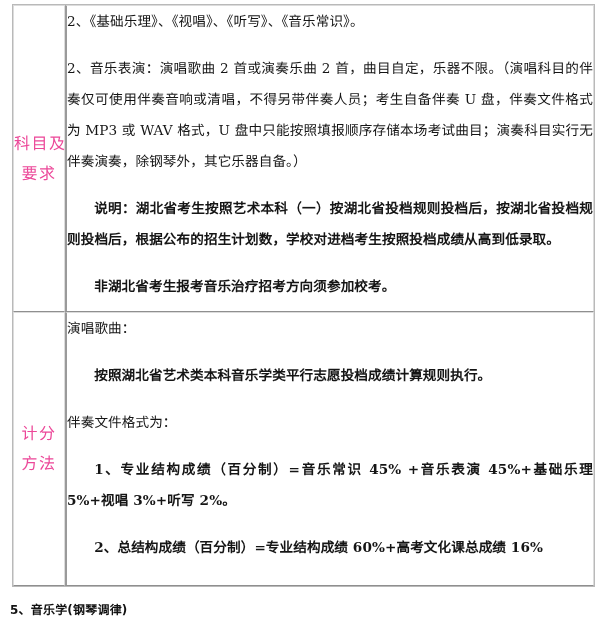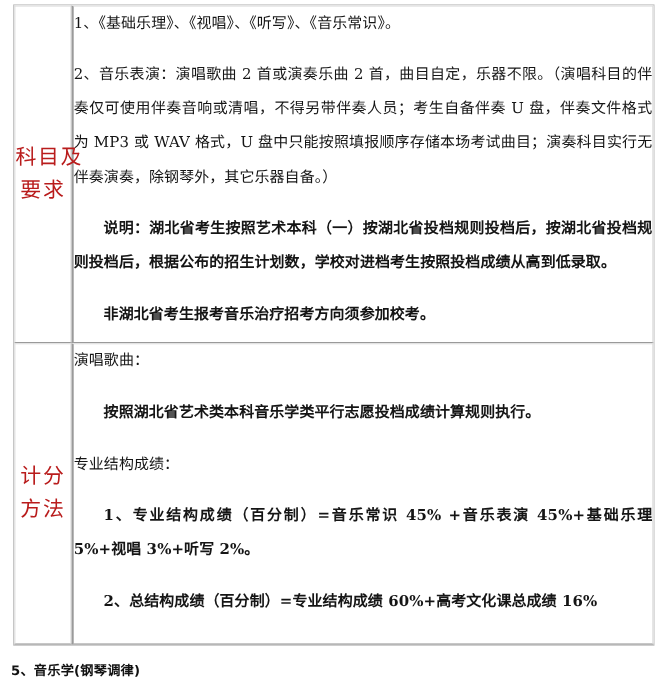--- a/index.html
+++ b/index.html
@@ -53,24 +53,24 @@
   
   col.label-col { width: 52px; }
   col.body-col  { width: 529px; }
 
   .label-cell {
     text-align: center;
     vertical-align: middle;
   }
   .label-stack {
     display: block;
-    font-size: 19px;
+    font-size: 16px;
     line-height: 30px;
     letter-spacing: 1.5px;
-    color: #b91c1c;
+    color: #ec4899;
     font-family: Liberation Sans, sans-serif;
   }
   .label-stack .lbl-line { display: block; white-space: nowrap; }
 
   
   .body-cell {
     padding: 6px 10px 8px 9px;
     border-left: 2px solid #9a9a9a !important;
   }
   .body-inner { position: relative; }
@@ -114,21 +114,21 @@
   <tbody>
     <tr>
       <td class="cell label-cell">
         <span class="label-stack">
           <span class="lbl-line">科目及</span>
           <span class="lbl-line">要求</span>
         </span>
       </td>
       <td class="cell body-cell">
         <div class="body-inner inner-frame">
-          <p class="para">1、《基础乐理》、《视唱》、《听写》、《音乐常识》。</p>
+          <p class="para">2、《基础乐理》、《视唱》、《听写》、《音乐常识》。</p>
           <p class="gap"></p>
           <p class="para">2、音乐表演：演唱歌曲 2 首或演奏乐曲 2 首，曲目自定，乐器不限。（演唱科目的伴奏仅可使用伴奏音响或清唱，不得另带伴奏人员；考生自备伴奏 U 盘，伴奏文件格式为 MP3 或 WAV 格式，U 盘中只能按照填报顺序存储本场考试曲目；演奏科目实行无伴奏演奏，除钢琴外，其它乐器自备。）</p>
           <p class="gap"></p>
           <p class="para bold indent">说明：湖北省考生按照艺术本科（一）按湖北省投档规则投档后，按湖北省投档规则投档后，根据公布的招生计划数，学校对进档考生按照投档成绩从高到低录取。</p>
           <p class="gap"></p>
           <p class="para bold indent">非湖北省考生报考音乐治疗招考方向须参加校考。</p>
           <p class="gap-sm"></p>
         </div>
       </td>
     </tr>
@@ -138,21 +138,21 @@
           <span class="lbl-line">计分</span>
           <span class="lbl-line">方法</span>
         </span>
       </td>
       <td class="cell body-cell">
         <div class="body-inner inner-frame">
           <p class="para">演唱歌曲：</p>
           <p class="gap"></p>
           <p class="para indent">按照湖北省艺术类本科音乐学类平行志愿投档成绩计算规则执行。</p>
           <p class="gap"></p>
-          <p class="para">专业结构成绩：</p>
+          <p class="para">伴奏文件格式为：</p>
           <p class="gap"></p>
           <p class="para indent">1、专业结构成绩（百分制）=音乐常识 45% +音乐表演 45%+基础乐理 5%+视唱 3%+听写 2%。</p>
           <p class="gap"></p>
           <p class="para indent">2、总结构成绩（百分制）=专业结构成绩 60%+高考文化课总成绩 16%</p>
           <p class="gap-lg"></p>
         </div>
       </td>
     </tr>
   </tbody>
 </table>

